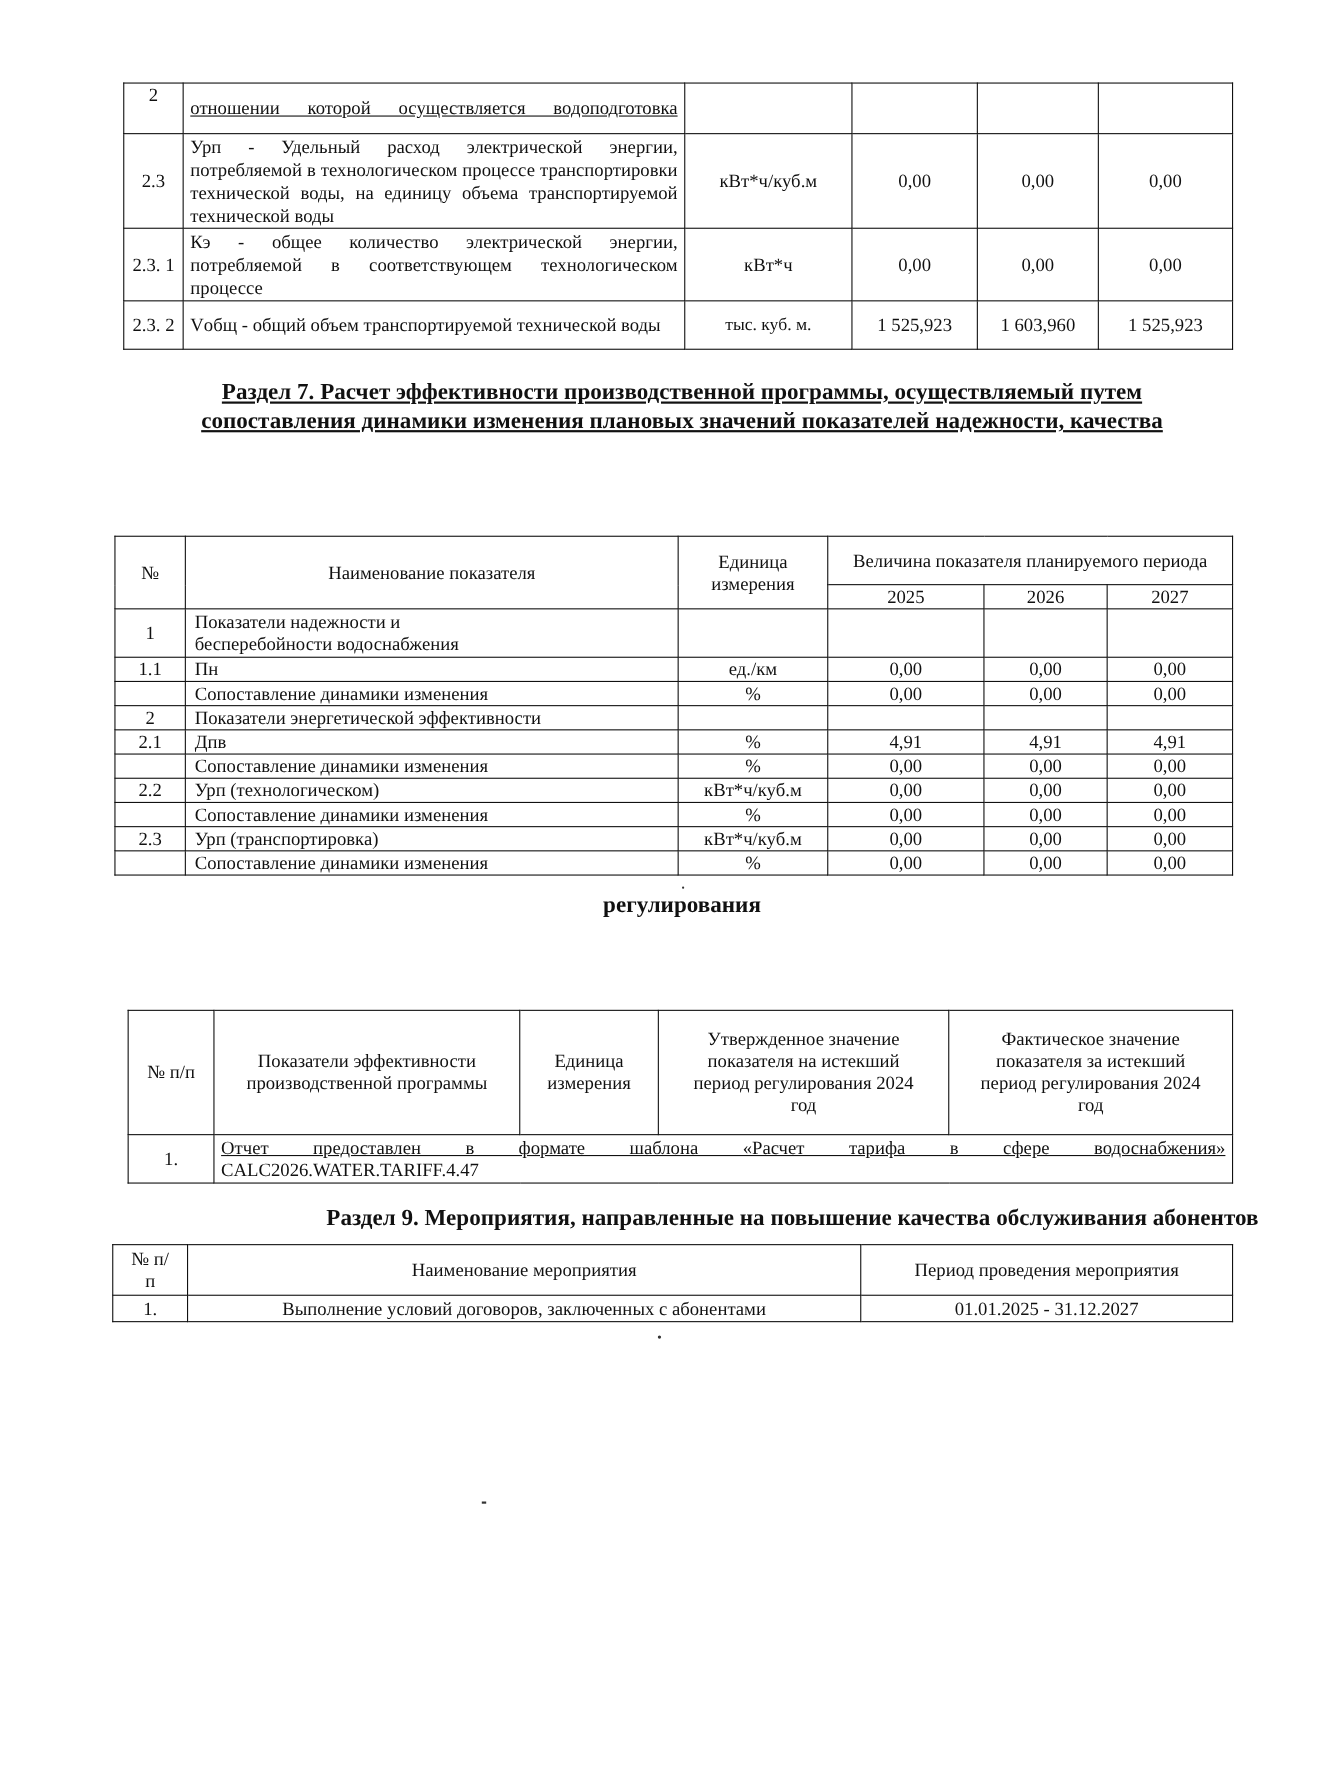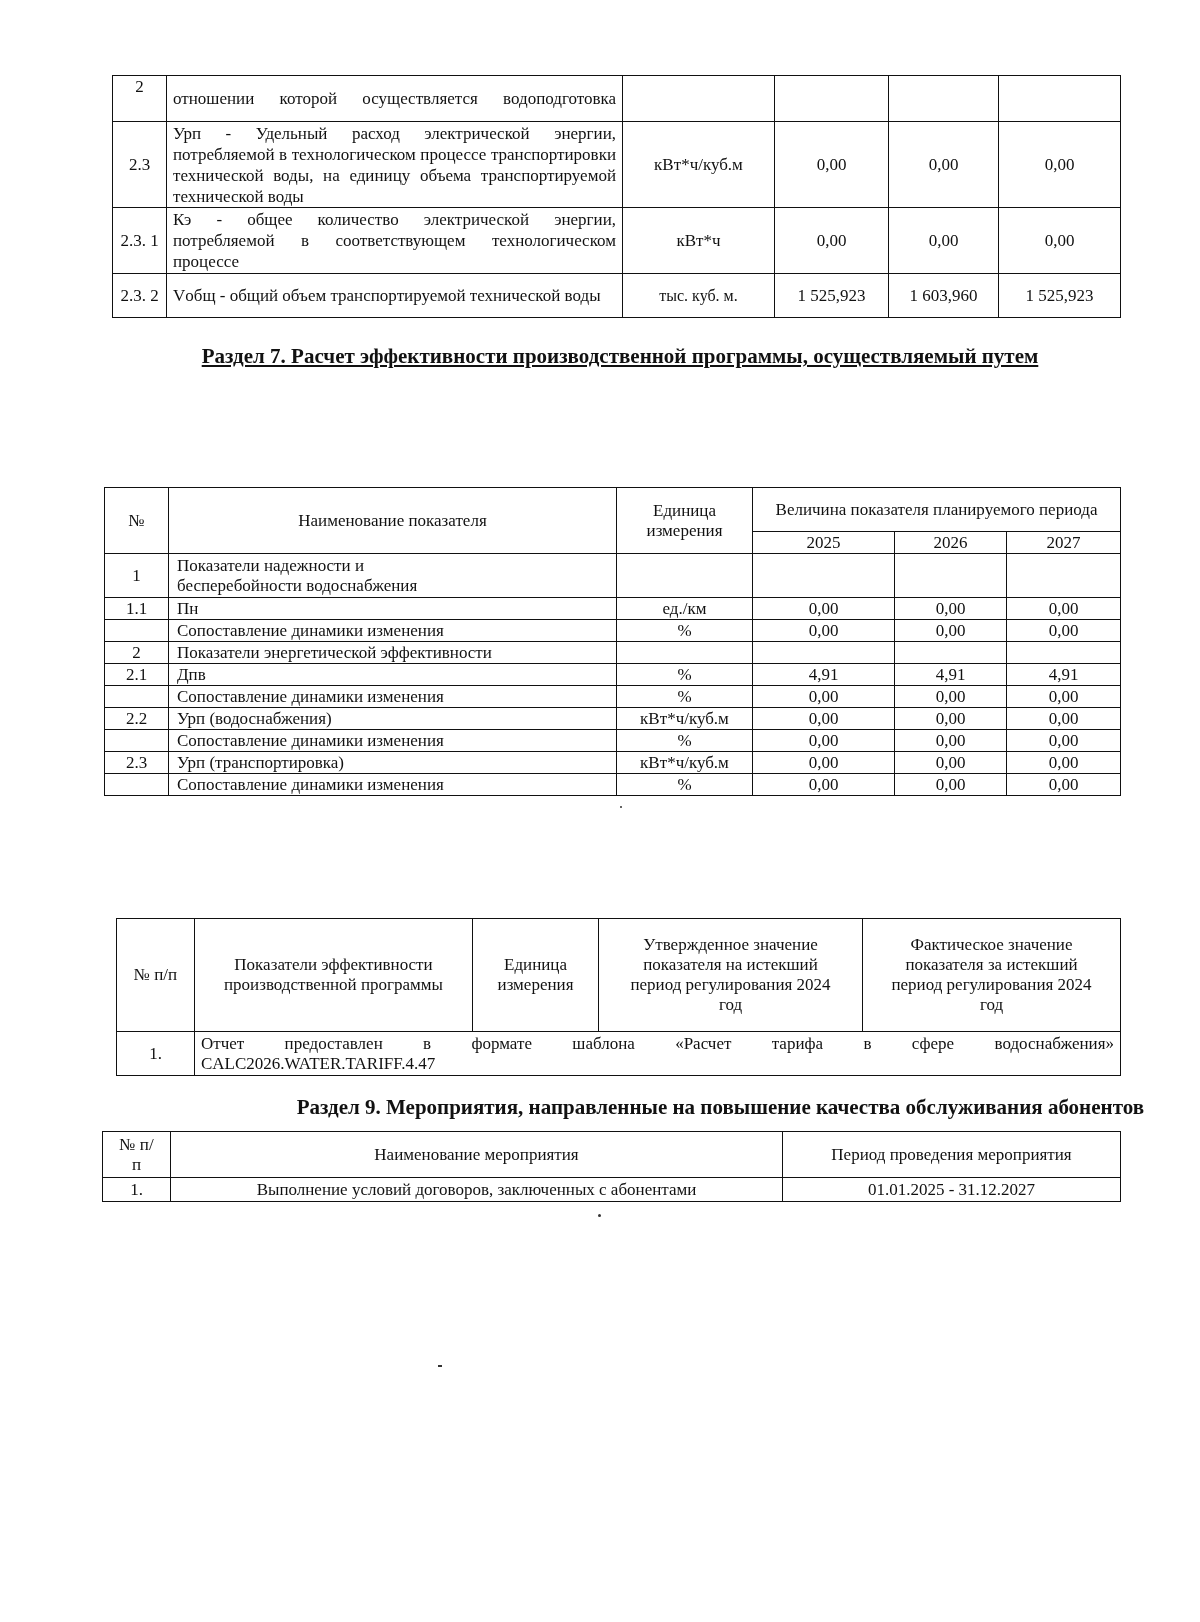--- a/index.html
+++ b/index.html
@@ -3,21 +3,21 @@
 <meta charset="utf-8">
 <style>
   html, body { margin: 0; padding: 0; background: #ffffff; }
   body {
     width: 1200px; height: 1622px; position: relative; overflow: hidden;
     font-family: "Liberation Serif", "DejaVu Serif", serif; color: #111;
   }
   table { border-collapse: collapse; position: absolute; table-layout: fixed; }
   td, th { border: 1.5px solid #111; font-weight: normal; padding: 0 6px; font-size: 17px; line-height: 21px; }
   .c { text-align: center; }
-  .j { text-align: justify; text-align-last: justify; }
+  .j { text-align: justify; text-align-last: justify; text-decoration: underline; }
   .jl { text-align: justify; }
   .mid { vertical-align: middle; }
   h2 {
     position: absolute; margin: 0; font-size: 21px; font-weight: bold; text-align: center;
     line-height: 26px; font-family: "Liberation Serif", serif;
   }
   
   #t1 { left: 112px; top: 75px; width: 1008px; }
   #t1 td { font-size: 17px; }
   
@@ -74,20 +74,21 @@
     <td class="c" style="font-size:16px">тыс. куб. м.</td>
     <td class="c">1 525,923</td>
     <td class="c">1 603,960</td>
     <td class="c">1 525,923</td>
   </tr>
 </tbody>
   </table>
 
 <h2 style="left:100px; top:343px; width:1040px;text-decoration:underline;">
   <div>Раздел 7.  Расчет эффективности производственной программы, осуществляемый путем</div>
+  <div>сопоставления динамики изменения плановых значений показателей надежности, качества</div>
 </h2>
 
 <table id="t2">
   <colgroup>
     <col style="width:64px">
       <col style="width:448px">
       <col style="width:136px">
       <col style="width:142px">
       <col style="width:112px">
       <col style="width:114px">
@@ -147,21 +148,21 @@
   <tr style="height:22px">
     <td class="c"></td>
     <td>Сопоставление динамики изменения</td>
     <td class="c">%</td>
     <td class="c">0,00</td>
     <td class="c">0,00</td>
     <td class="c">0,00</td>
   </tr>
   <tr style="height:22px">
     <td class="c">2.2</td>
-    <td>Урп (водоснабжения)</td>
+    <td>Урп (технологическом)</td>
     <td class="c">кВт*ч/куб.м</td>
     <td class="c">0,00</td>
     <td class="c">0,00</td>
     <td class="c">0,00</td>
   </tr>
   <tr style="height:22px">
     <td class="c"></td>
     <td>Сопоставление динамики изменения</td>
     <td class="c">%</td>
     <td class="c">0,00</td>
@@ -181,20 +182,21 @@
     <td>Сопоставление динамики изменения</td>
     <td class="c">%</td>
     <td class="c">0,00</td>
     <td class="c">0,00</td>
     <td class="c">0,00</td>
   </tr>
 </tbody>
   </table>
 
 <h2 style="left:110px; top:809px; width:1020px;">
+  <div>регулирования</div>
 </h2>
 
 <table id="t3">
   <colgroup>
     <col style="width:78px">
       <col style="width:278px">
       <col style="width:126px">
       <col style="width:264px">
       <col style="width:258px">
   </colgroup>

